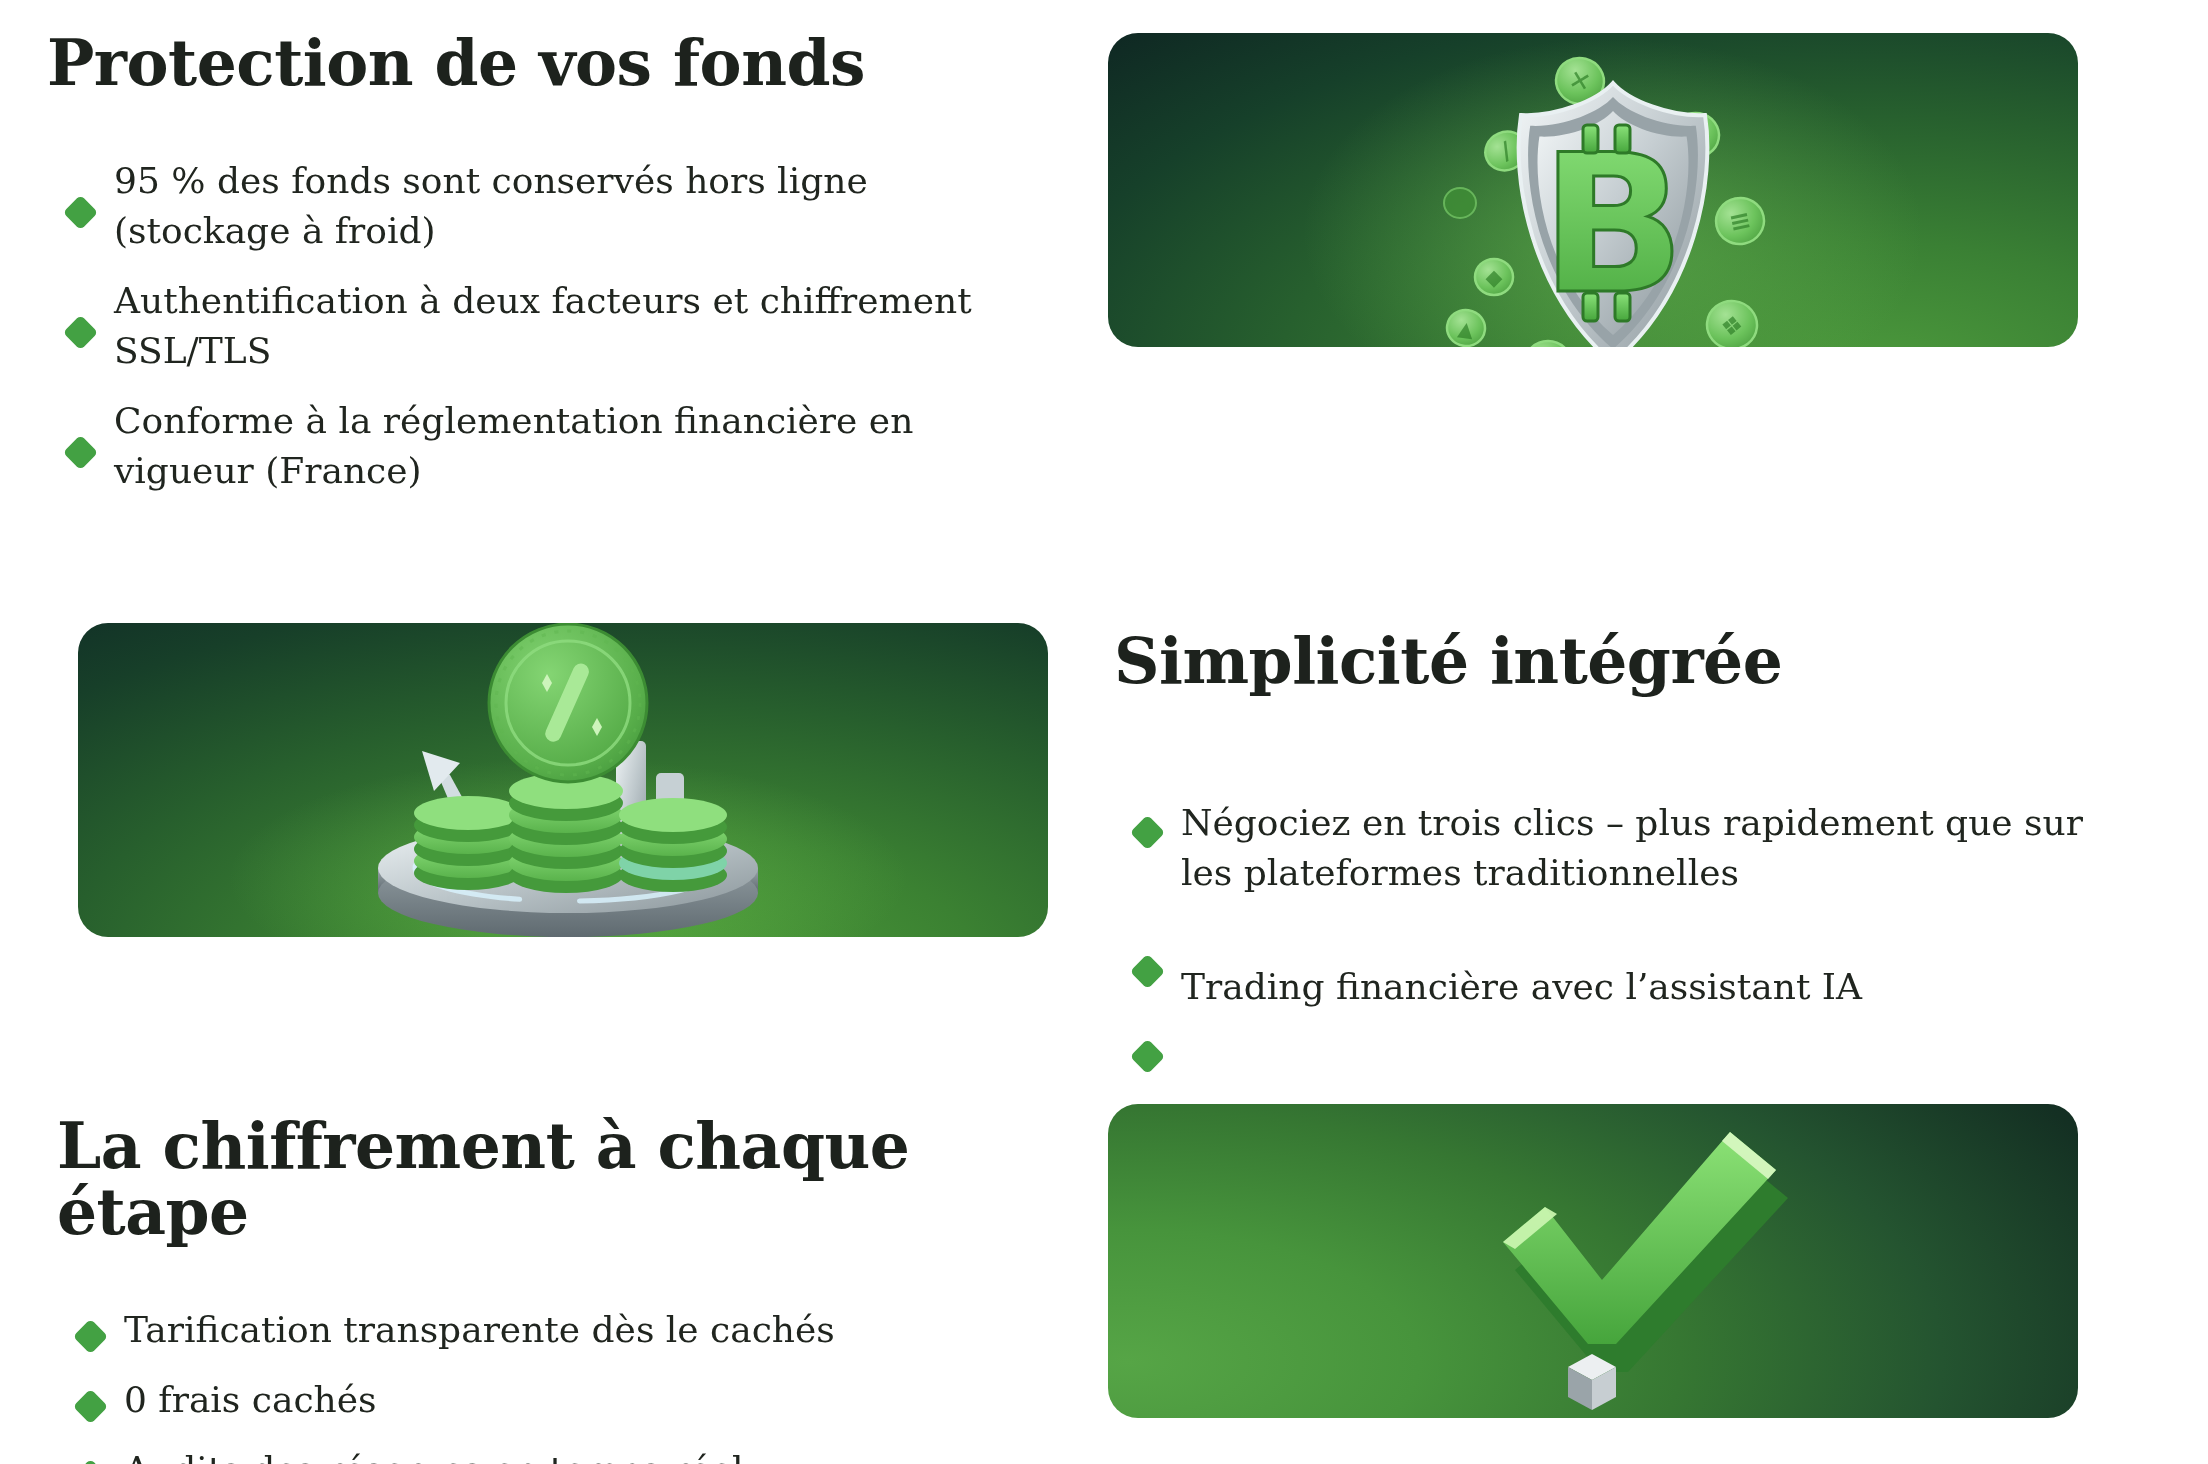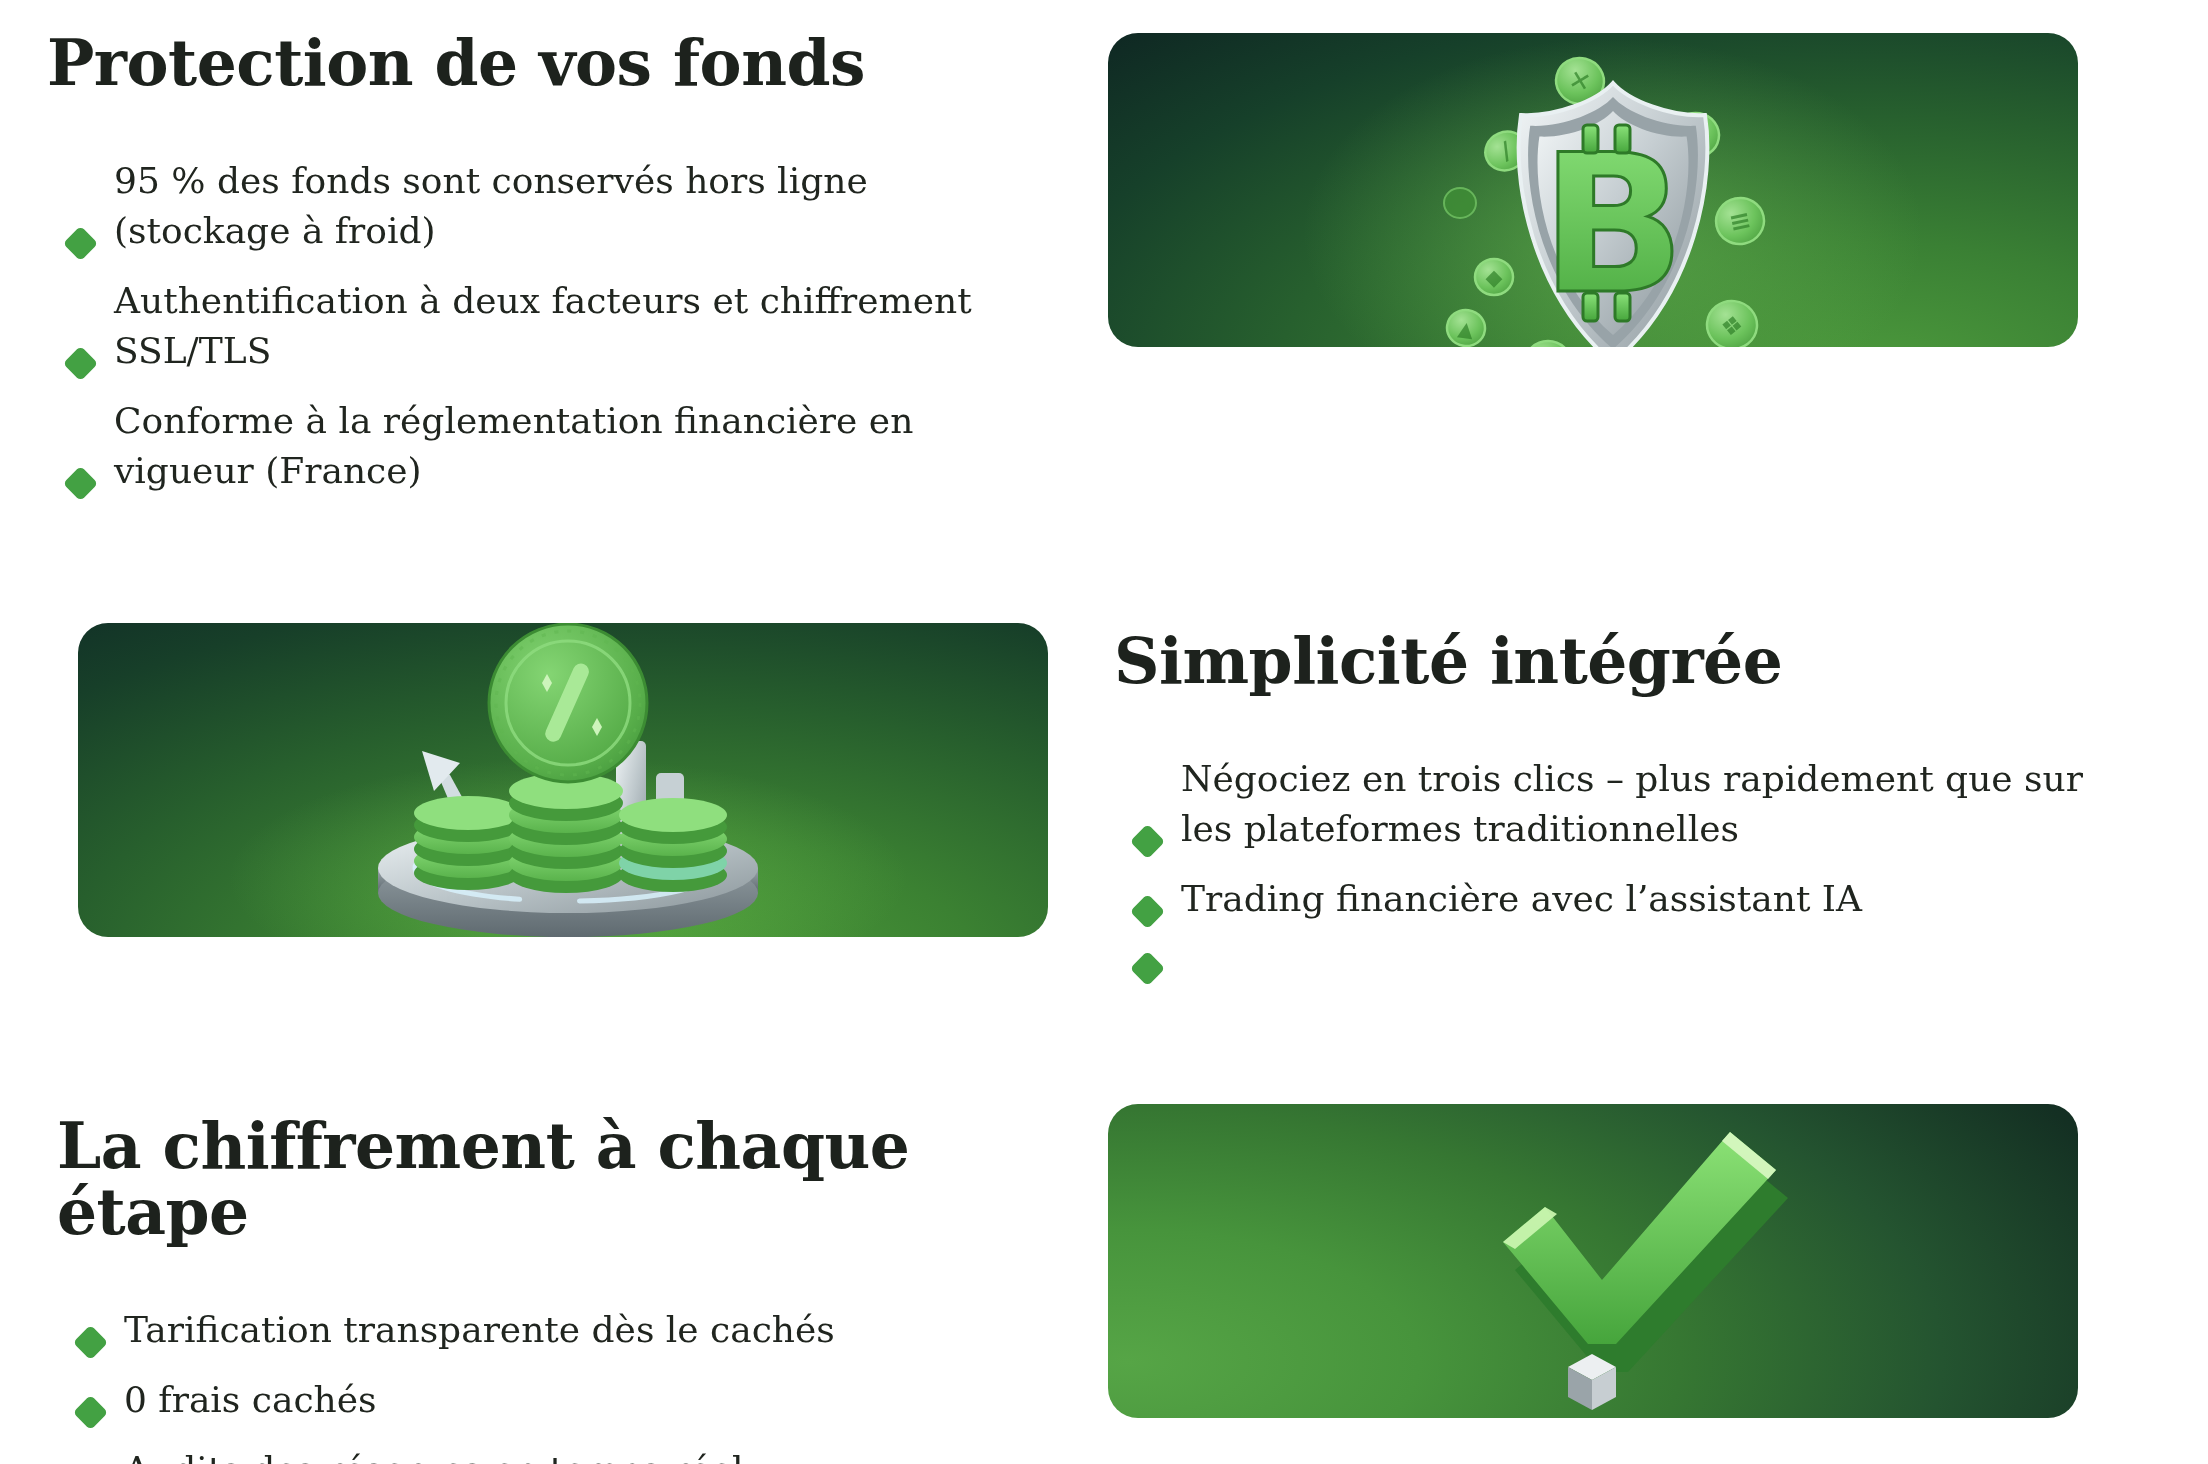--- a/index.html
+++ b/index.html
@@ -22,42 +22,42 @@
     color: #1d221d;
     letter-spacing: -0.5px;
   }
   ul.bullets {
     list-style: none;
     margin: 60px 0 0 0;
     padding: 0 0 0 16px;
   }
   ul.bullets li {
     display: flex;
-    align-items: flex-end;
+    align-items: center;
     margin: 0 0 20px 0;
     font-size: 36px;
     line-height: 50px;
     color: #20251f;
   }
   .diamond {
     flex: 0 0 auto;
     width: 25px;
     height: 25px;
     border-radius: 5px;
     background: #43a143;
     transform: rotate(45deg);
     margin: 12px 21px 0 5px;
   }
   .bullet-text { display: inline-block; }
 
   
   .text-protection   { left: 47px;   top: 30px;   width: 940px; }
   .text-protection   .bullet-text { max-width: 860px; }
   .text-simplicity   { left: 1114px; top: 628px;  width: 1010px; }
-  .text-simplicity   .bullet-text { max-width: 948px; }
+  .text-simplicity   .bullet-text { max-width: 948px; margin-top: 44px; }
   .text-transparency { left: 57px;   top: 1113px; width: 1010px; }
   .text-transparency .bullet-text { max-width: 960px; }
 
   
   .card {
     position: absolute;
     width: 970px;
     height: 314px;
     border-radius: 30px;
     overflow: hidden;

